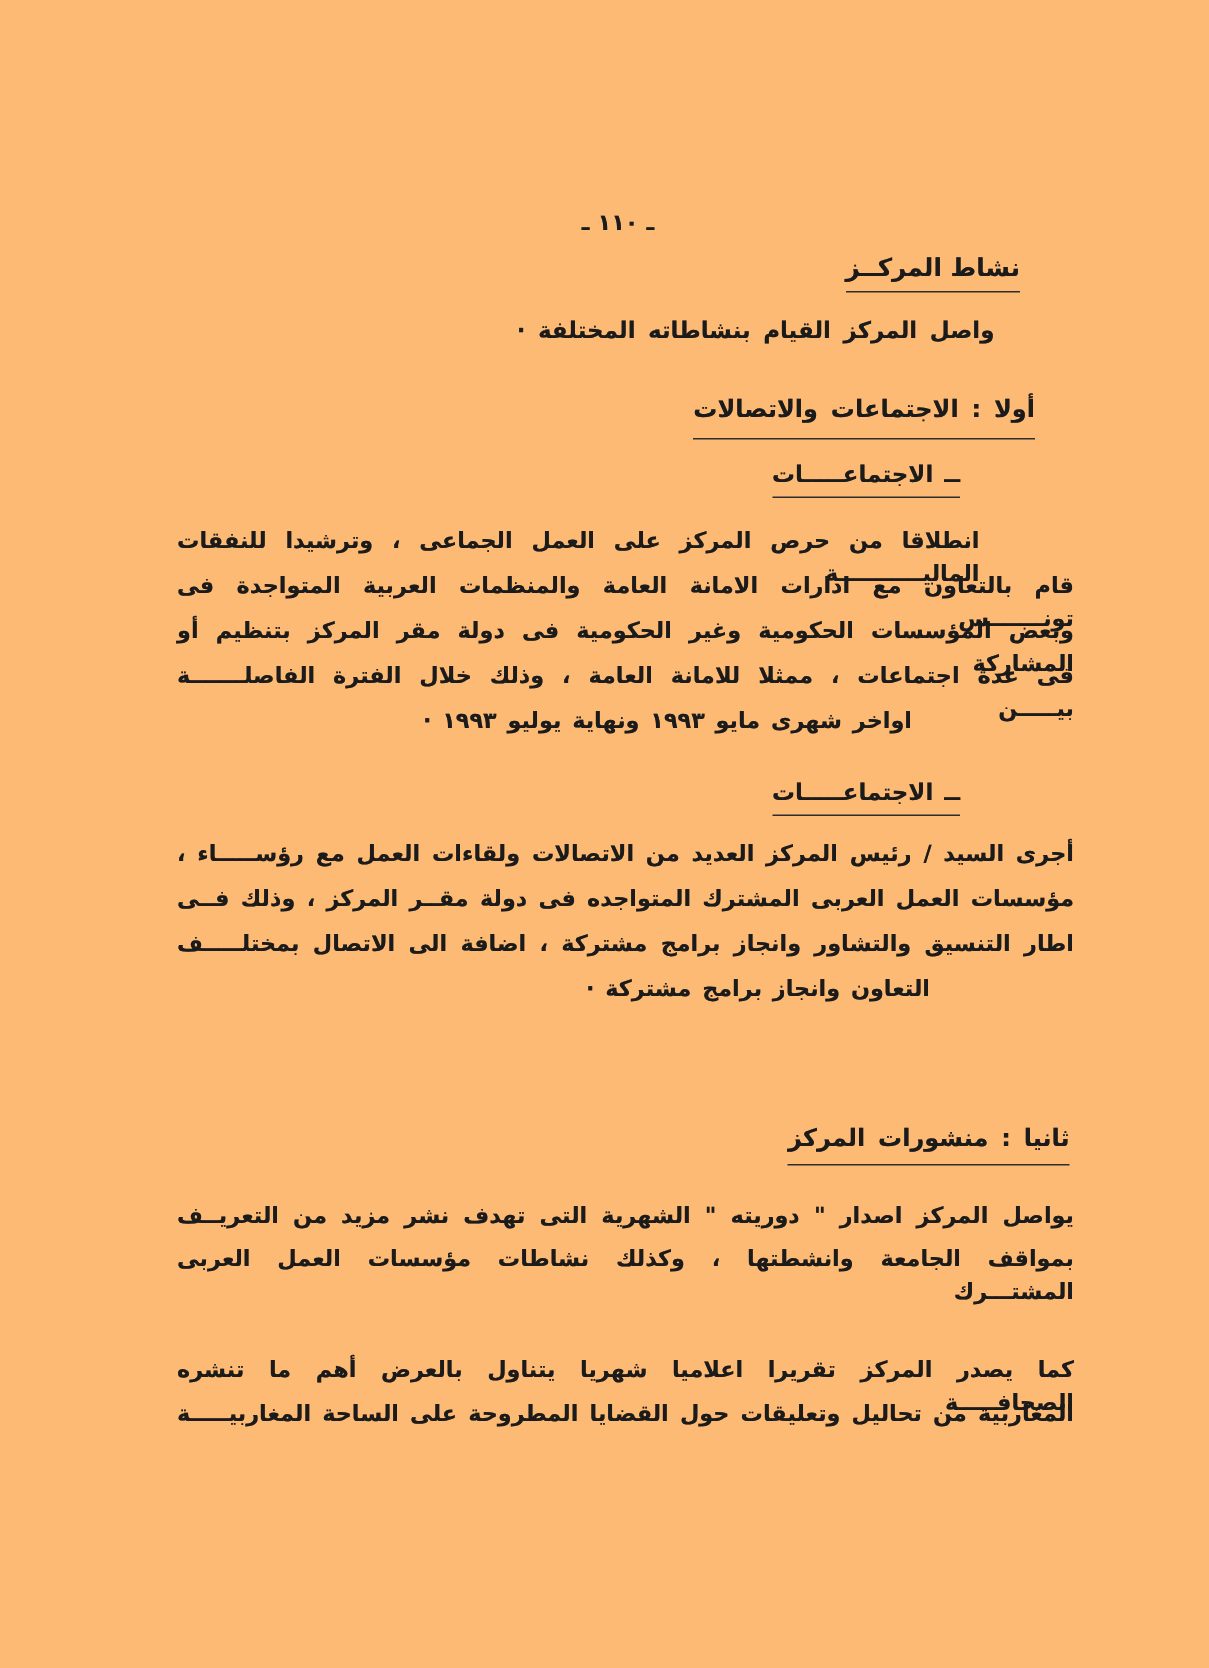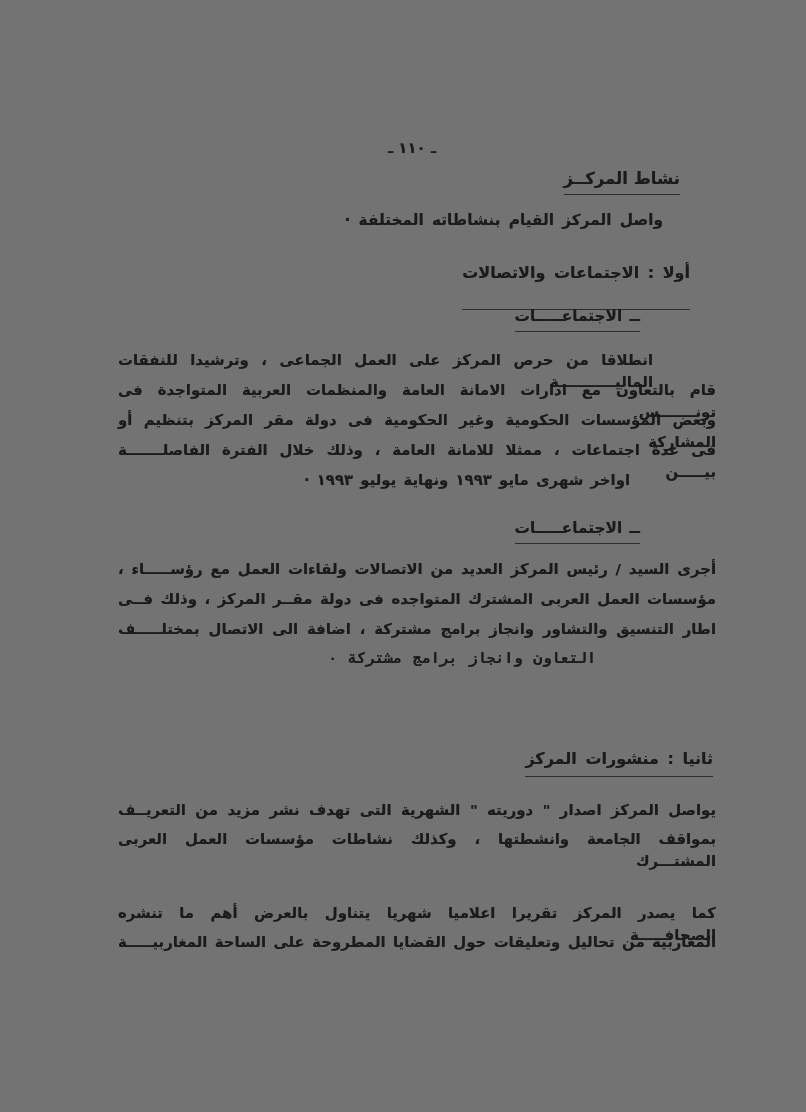--- a/index.html
+++ b/index.html
@@ -1,20 +1,20 @@
 <!DOCTYPE html>
 <html lang="ar" dir="rtl"><head>
 <meta charset="utf-8">
 <style>
   html,body{margin:0;padding:0;background:#e8e8e6;}
   .page{
     position:relative;
     width:806px;height:1112px;
     margin:0 auto;
-    background:#737373;
+    background:#fdba74;
     font-family:"DejaVu Sans", sans-serif;
     color:#1b1b1b;
     direction:rtl;
     overflow:hidden;
     text-shadow:0 0 .3px rgba(20,20,20,.55);
   }
   .abs{position:absolute;}
   .u{border-bottom:1.6px solid #2d2d2d;}
   .pageno{
     top:139px;left:352px;width:120px;
@@ -26,21 +26,21 @@
     font-size:16.5px;font-weight:bold;
     padding-bottom:6px;
   }
   .intro{
     top:211px;right:143px;
     font-size:15.3px;font-weight:bold;word-spacing:3px;text-align:right;
   }
   .h-main{
     font-size:16px;font-weight:bold;word-spacing:3px;
   }
-  .h1pos{top:263px;right:116px;padding-bottom:27px;margin-left:24px;}
+  .h1pos{top:263px;right:116px;padding-bottom:10px;margin-left:24px;}
   .h2pos{top:749px;right:93px;padding-bottom:8px;}
   .sub{
     font-size:15.3px;font-weight:bold;
     padding-bottom:6px;word-spacing:2px;
   }
   .sub1pos{top:307px;right:166px;}
   .sub2pos{top:519px;right:166px;}
   .para{right:90px;left:118px;}
   .p1pos{top:349px;}
   .p2pos{top:558px;}
@@ -48,22 +48,22 @@
   .p4pos{top:902px;}
   .line{
     height:30px;line-height:22px;
     font-size:14.9px;font-weight:bold;
     text-align:justify;text-align-last:justify;
     word-spacing:2px;
   }
   .p3pos .line,.p4pos .line{height:29px;}
   .line.start-indent{text-align-last:right;margin-right:63px;}
   .line.end-short{text-align-last:right;}
-  .mr86{margin-right:86px;}
-  .mr96{margin-right:120px;font-family:Liberation Mono, monospace;}
+  .mr86{margin-right:108px;}
+  .mr96{margin-right:96px;}
   .mr97{margin-right:97px;}
   .mr10{margin-right:10px;}
 </style>
 </head>
 <body>
 
 <div class="page">
 
   <div class="abs pageno">ـ ١١٠ ـ</div>
 

